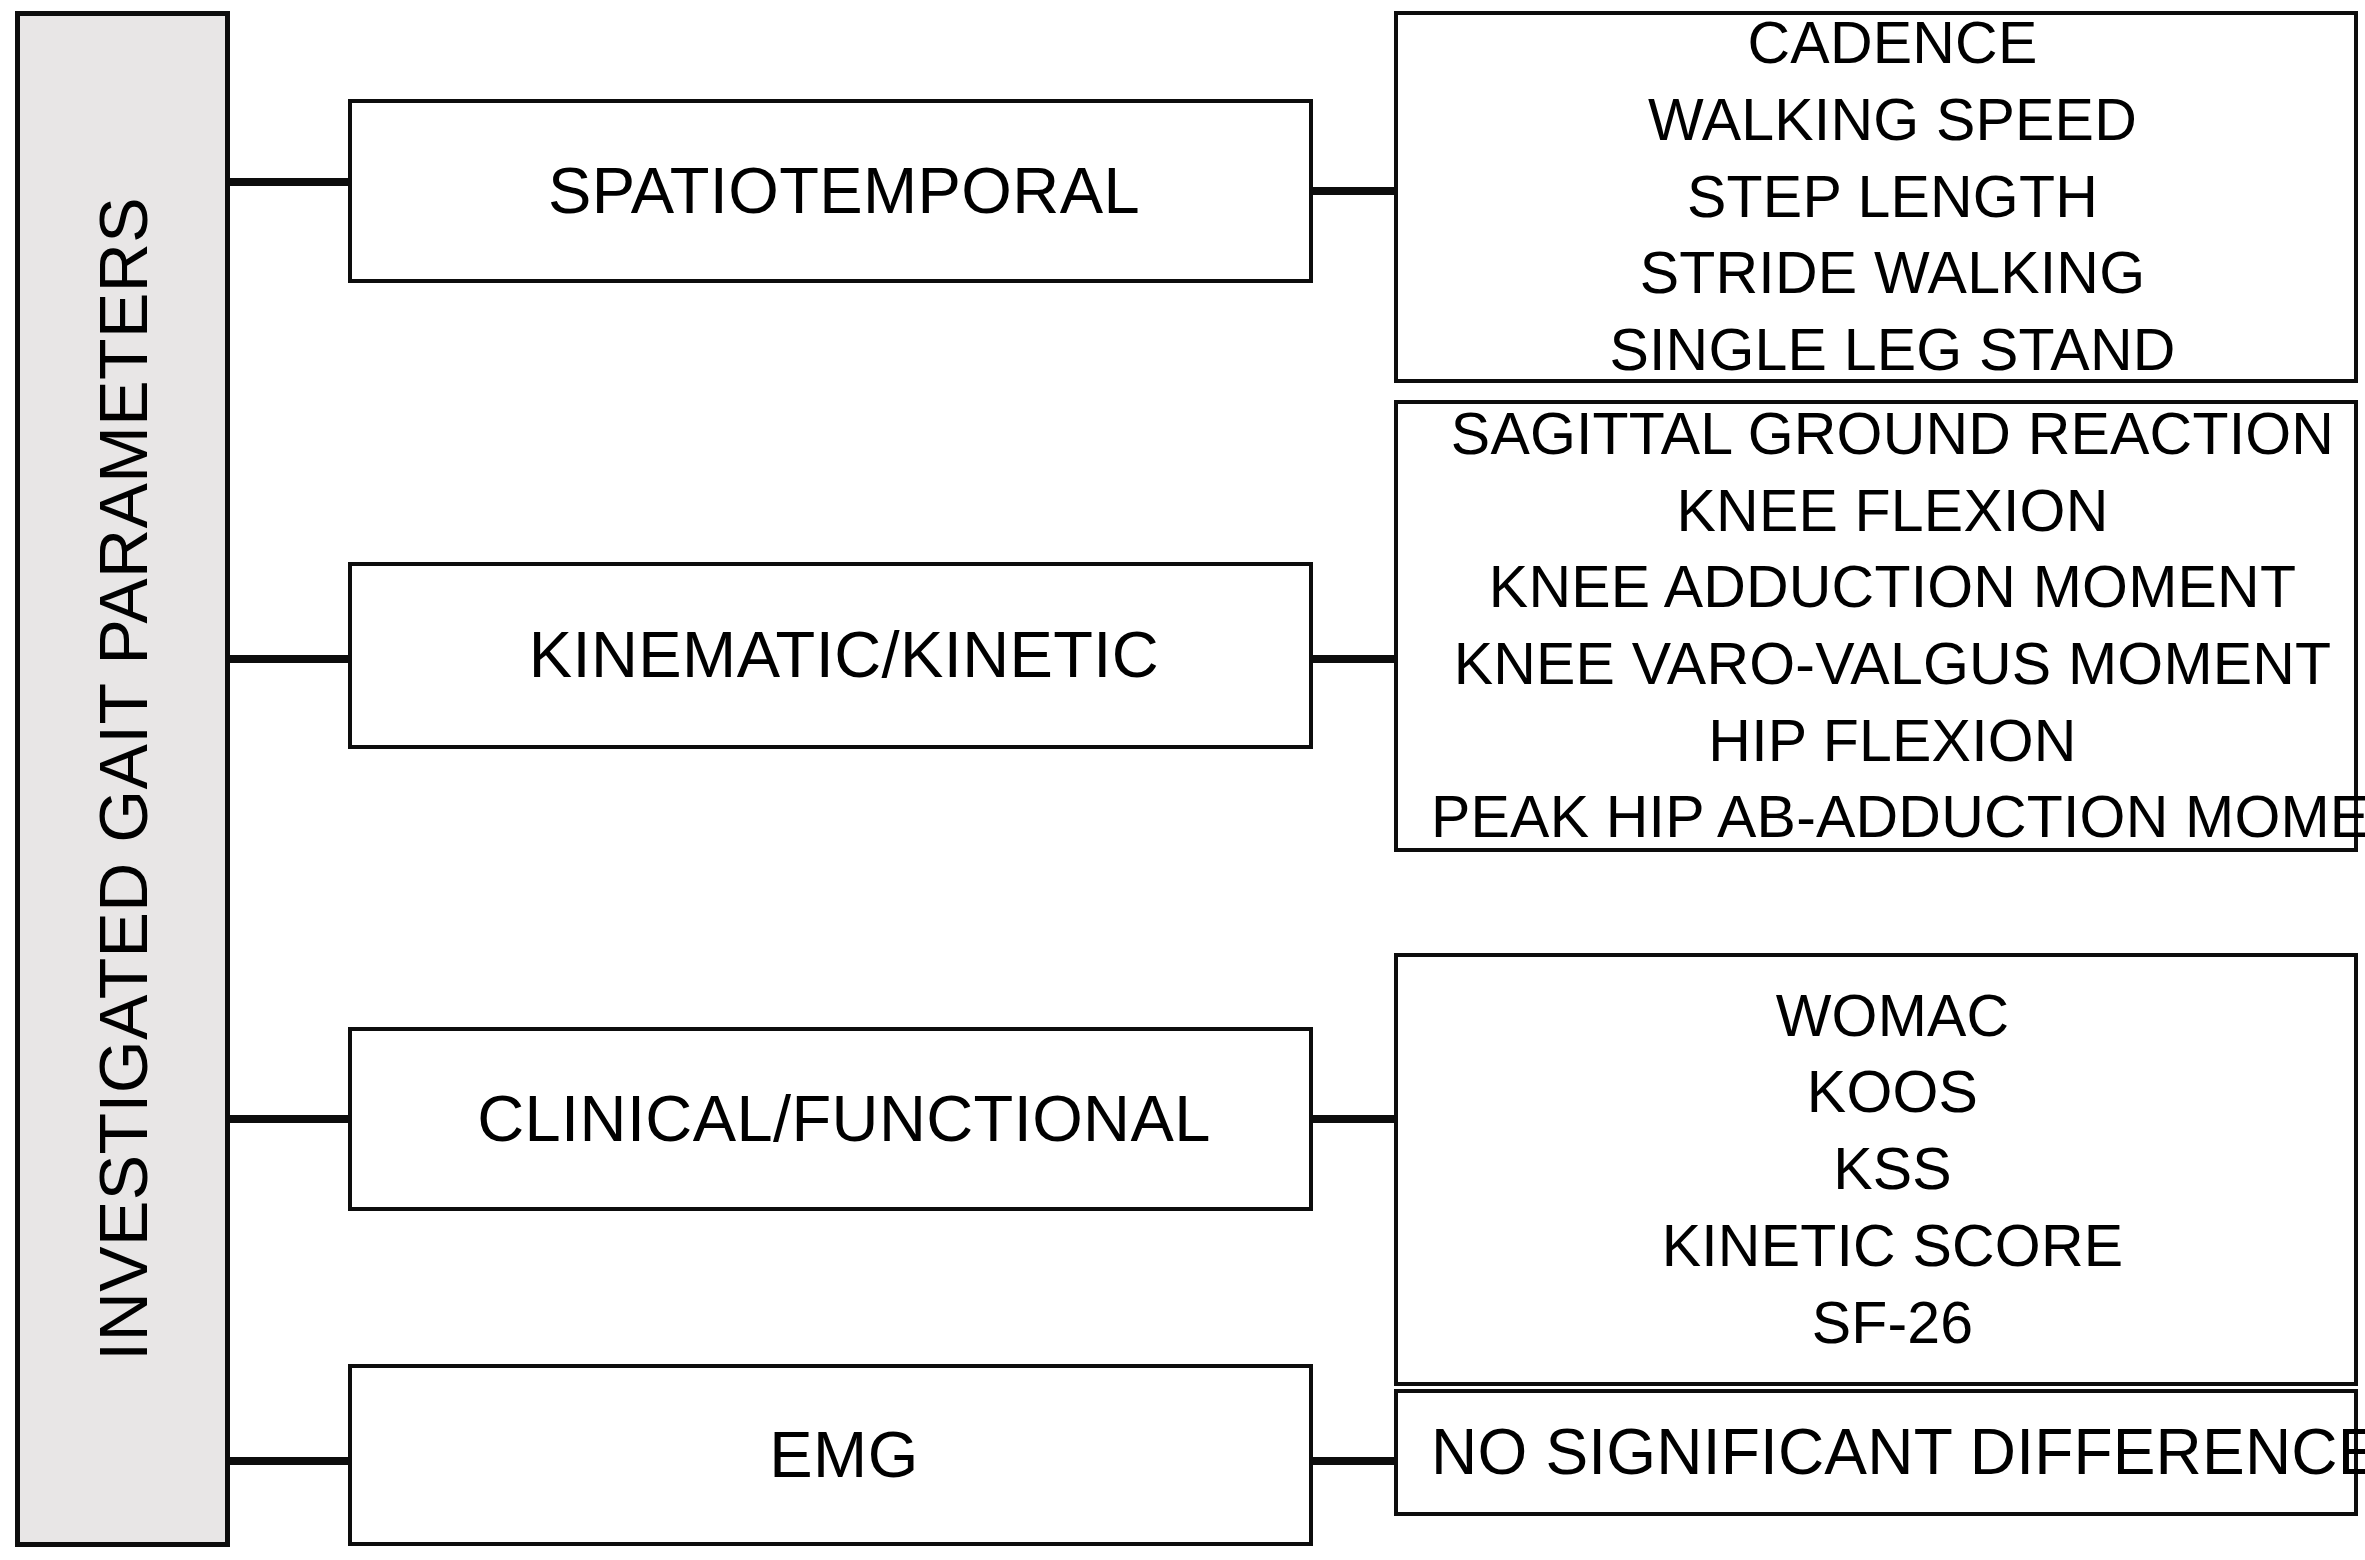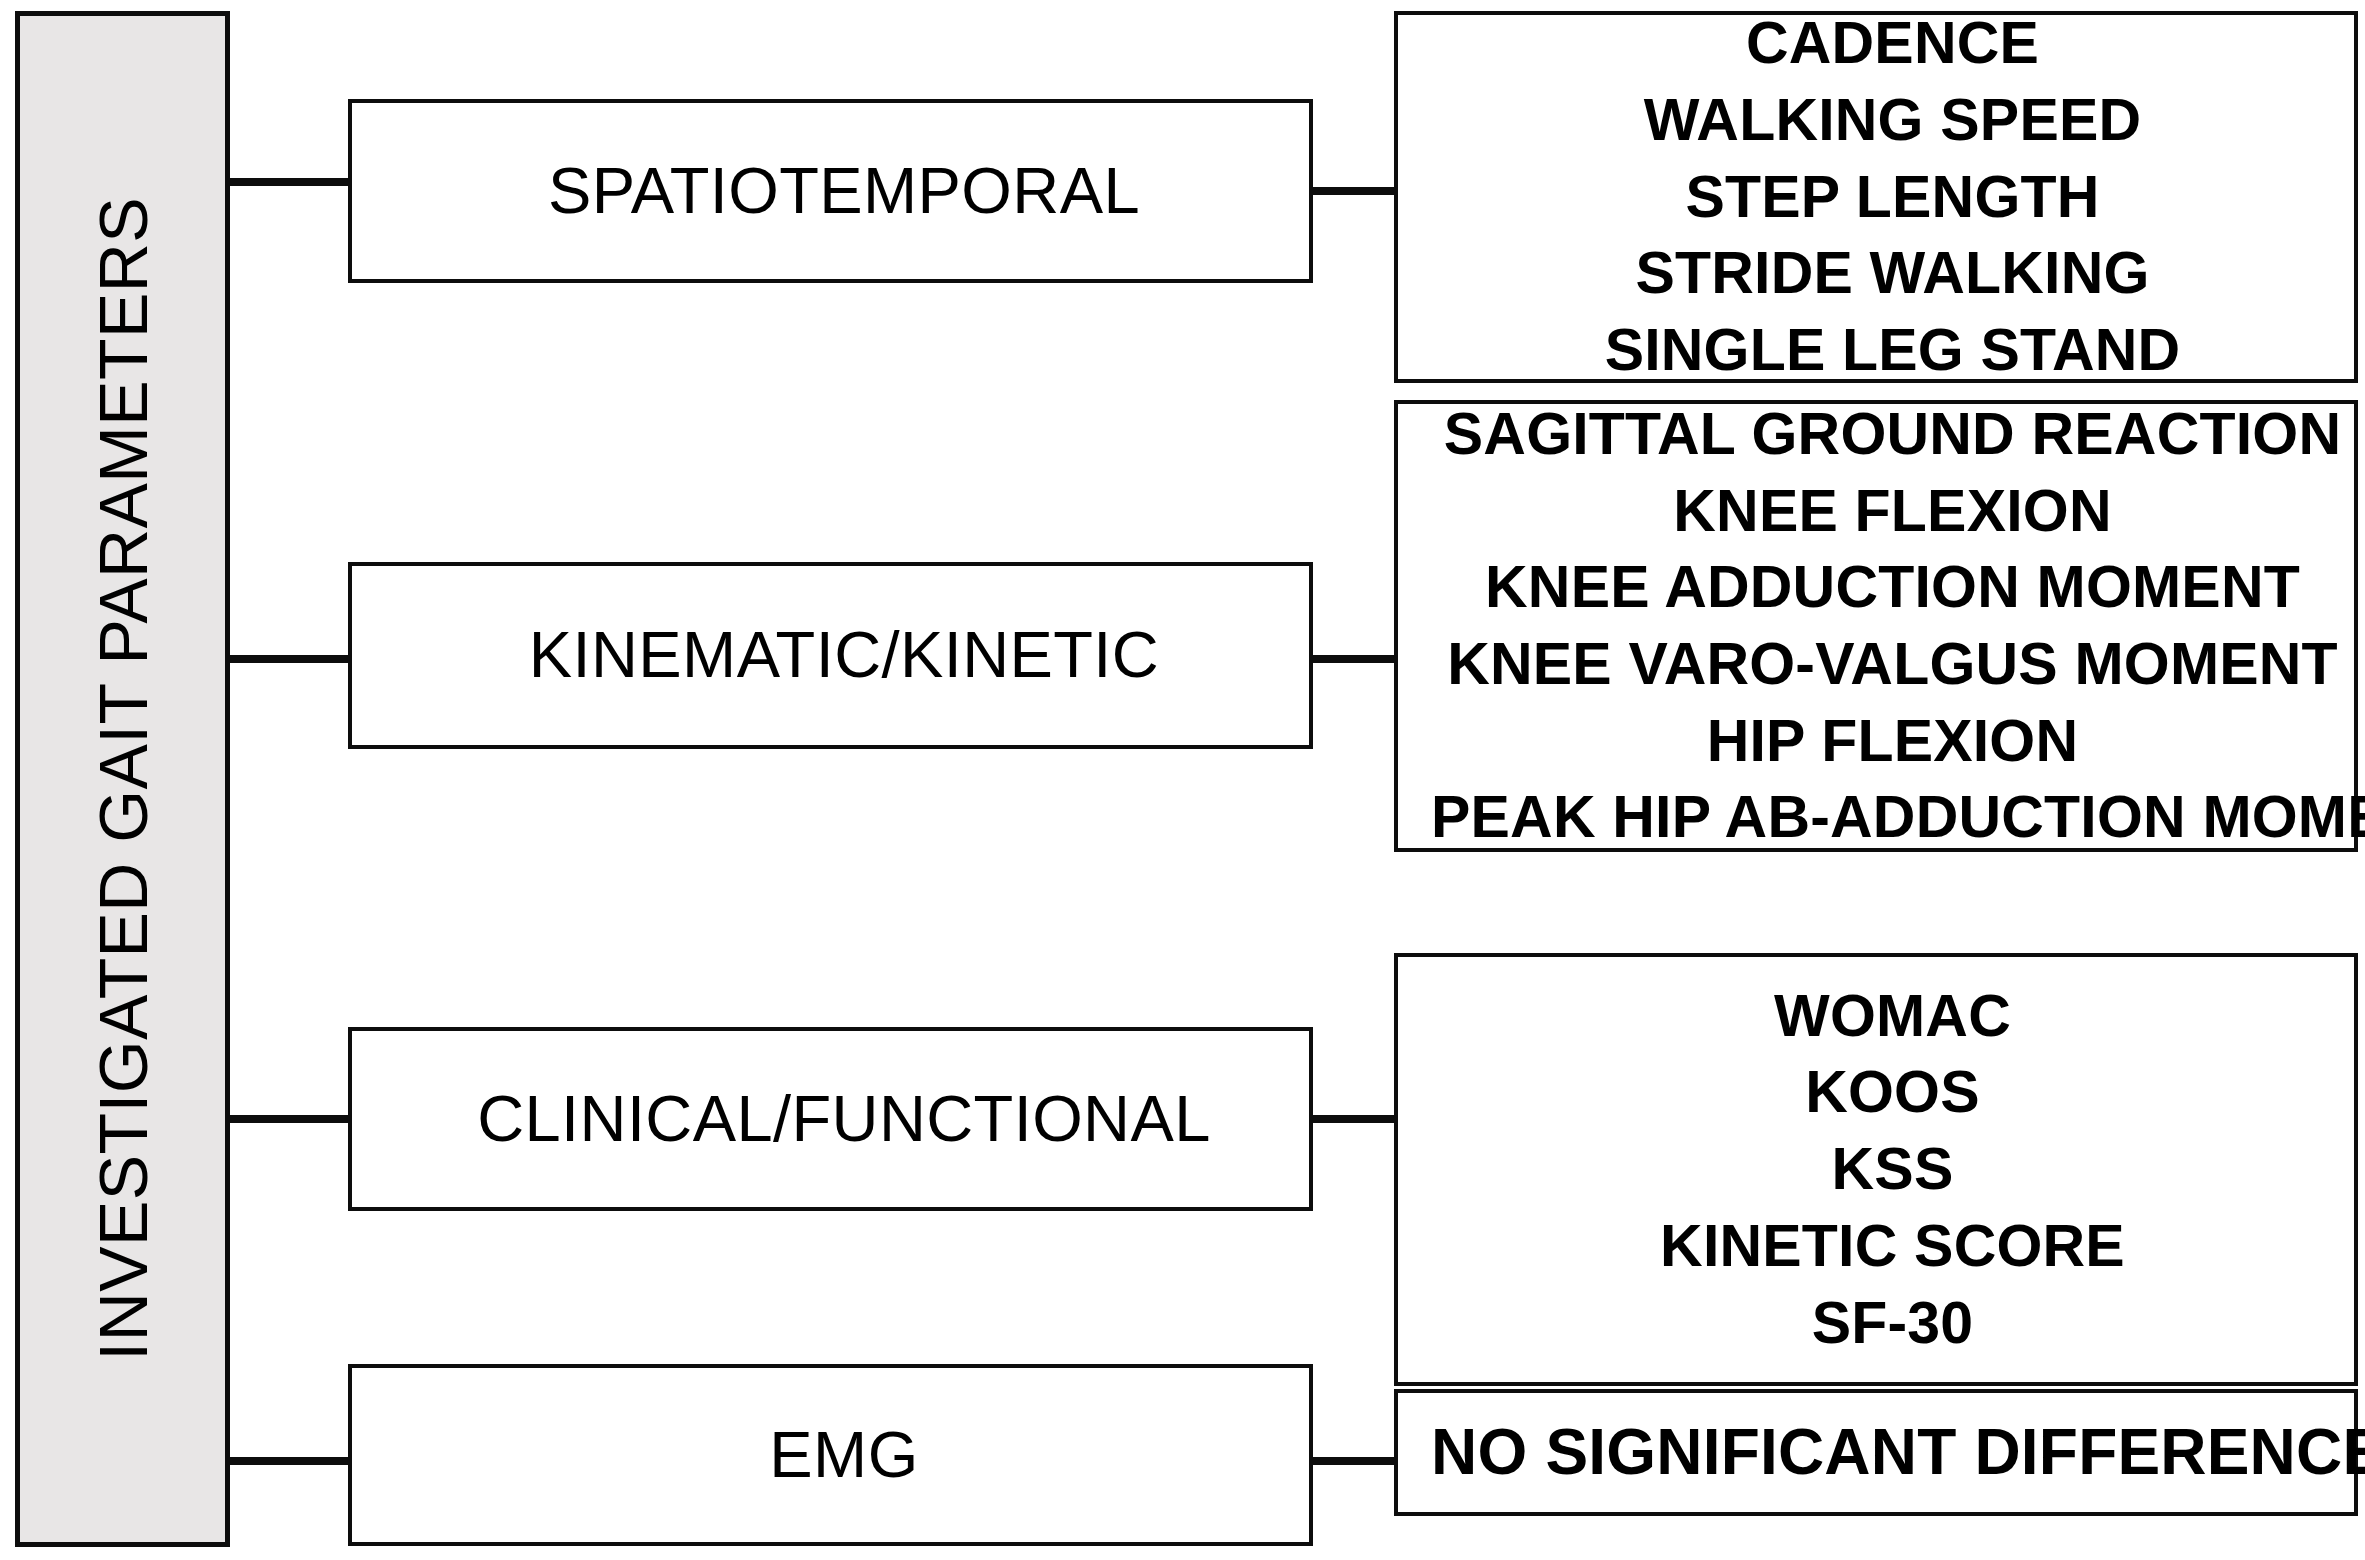--- a/index.html
+++ b/index.html
@@ -76,21 +76,21 @@
     list-style: none;
     margin: 0;
     padding: 0;
     width: 100%;
   }
   .detail-item {
     font-size: 59px;
     line-height: 1.30;
     letter-spacing: 0.2px;
     white-space: nowrap;
-    font-weight: 700;
+    font-weight: 400;
     padding-left: 33px;
   }
   .detail-item.single {
     font-size: 64px;
   }
 
   
   .connector {
     position: absolute;
     height: 8.1px;
@@ -152,21 +152,21 @@
   </div>
 
   <div class="connector right-seg" style="top:1115px;"></div>
 
   <div class="box detail-box" style="top:905px; height:433px;margin-top:48px;">
     <ul class="detail-list">
       <li class="detail-item">WOMAC</li>
       <li class="detail-item">KOOS</li>
       <li class="detail-item">KSS</li>
       <li class="detail-item">KINETIC SCORE</li>
-      <li class="detail-item">SF-30</li>
+      <li class="detail-item">SF-26</li>
     </ul>
   </div>
 
   <div class="connector left-seg" style="top:1457px;"></div>
 
   <div class="box category-box" style="top:1364px; height:182px;">
     <span class="category-label">EMG</span>
   </div>
 
   <div class="connector right-seg" style="top:1457px;"></div>

